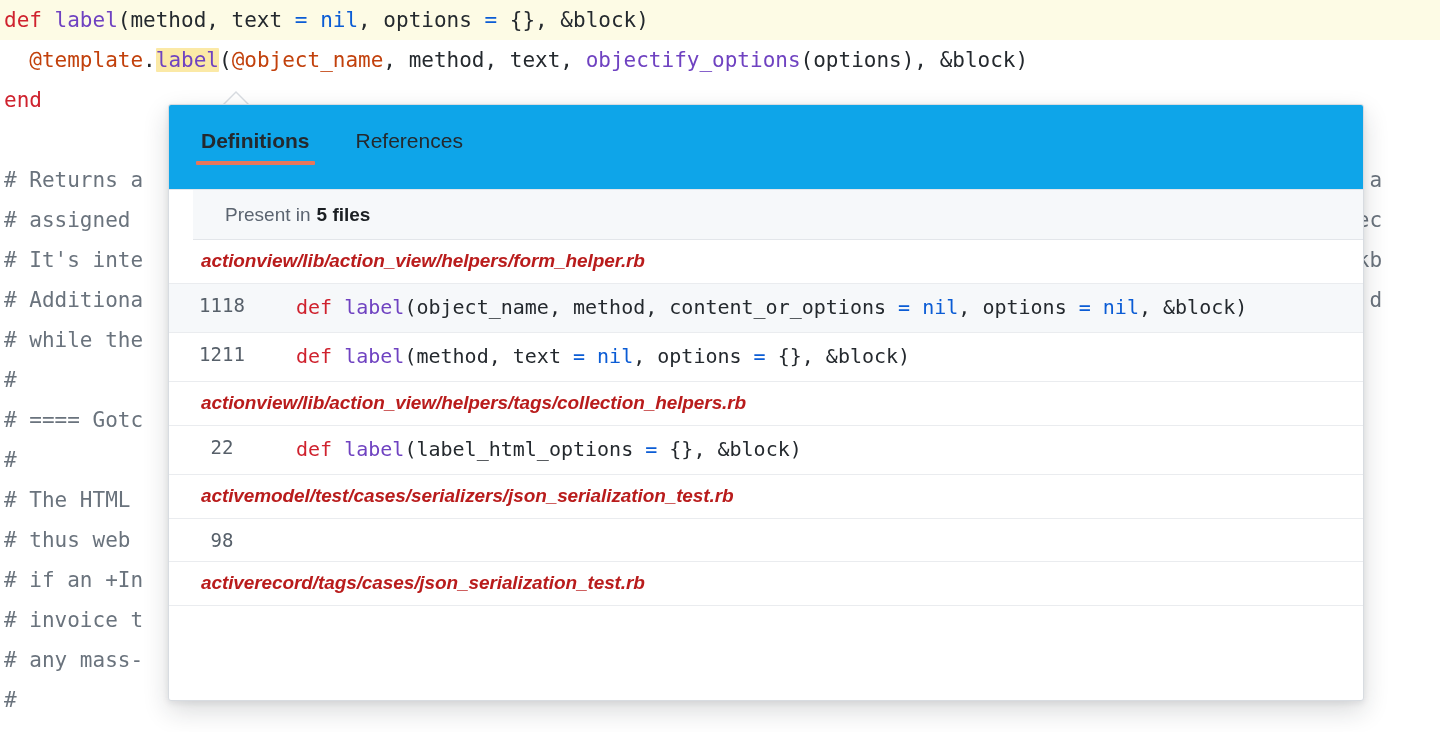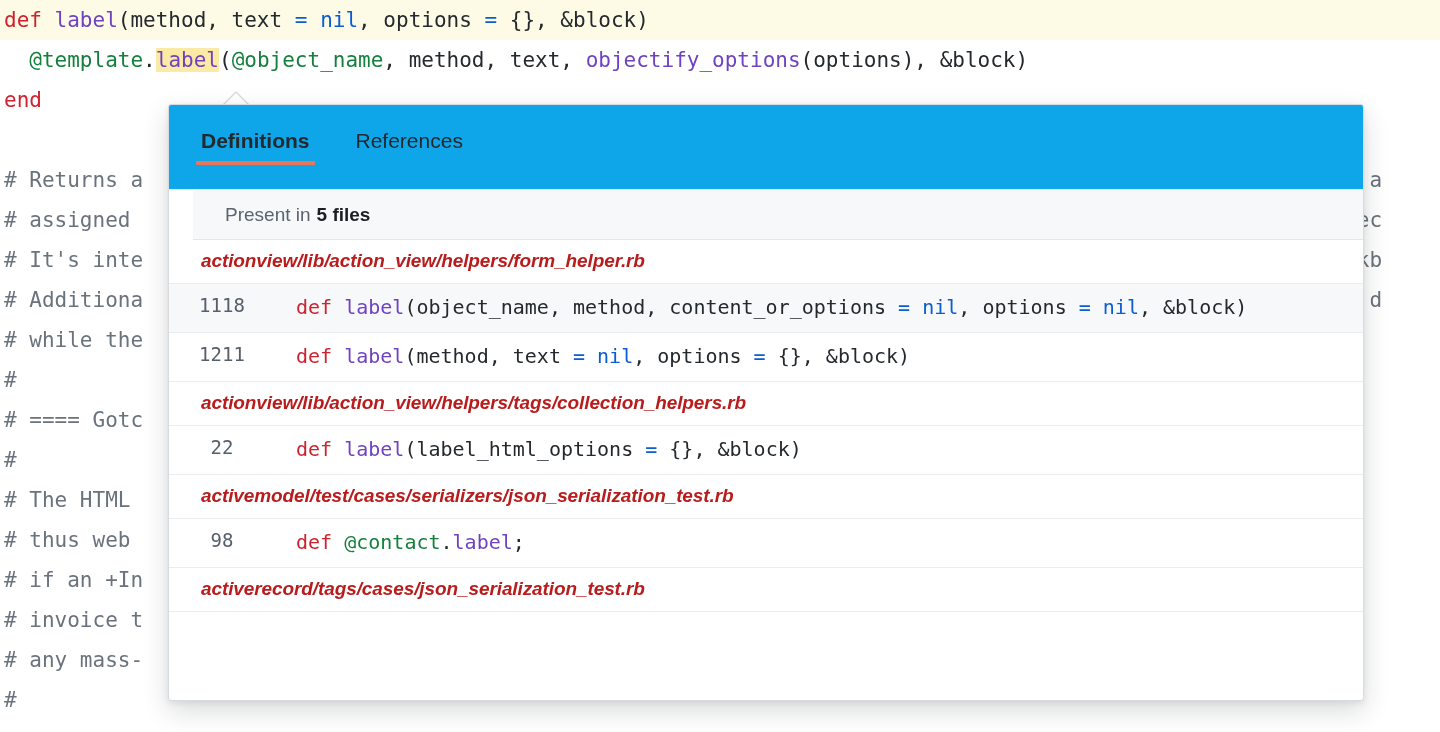--- a/index.html
+++ b/index.html
@@ -31,21 +31,21 @@
     position: relative;
     height: 40px;
     padding-left: 4px;
     box-sizing: border-box;
     overflow: hidden;
   }
   .code-line.hl { background: #fdfbe5; }
 
   .tok-kw      { color: #cf222e; text-align: center; }
   .tok-fn      { color: #6f42c1; }
-  .tok-var     { color: #15803d; }
+  .tok-var     { color: #c2410c; }
   .tok-op      { color: #0b5cd5; }
   .tok-plain   { color: #24292e; }
   .tok-comment { color: #6a737d; }
   .tok-mark    { background: #fbe9a6; color: #6f42c1; border-radius: 1px; }
 
   
   #popover {
     position: absolute;
     left: 168px;
     top: 104px;
@@ -201,18 +201,17 @@
         <div class="snippet"><span class="tok-kw">def </span><span class="tok-fn">label</span><span class="tok-plain">(method, text </span><span class="tok-op">=</span><span class="tok-plain"> </span><span class="tok-op">nil</span><span class="tok-plain">, options </span><span class="tok-op">=</span><span class="tok-plain"> {}, &amp;block)</span></div>
       </div>
       <div class="file-header">actionview/lib/action_view/helpers/tags/collection_helpers.rb</div>
       <div class="hit-row">
         <div class="lineno">22</div>
         <div class="snippet"><span class="tok-kw">def </span><span class="tok-fn">label</span><span class="tok-plain">(label_html_options </span><span class="tok-op">=</span><span class="tok-plain"> {}, &amp;block)</span></div>
       </div>
       <div class="file-header">activemodel/test/cases/serializers/json_serialization_test.rb</div>
       <div class="hit-row">
         <div class="lineno">98</div>
-        <div class="snippet"><span class="tok-kw">def </span><span class="tok-var">@contact</span><span class="tok-plain">.</span><span class="tok-fn">label</span><span class="tok-plain">;</span></div>
       </div>
       <div class="file-header">activerecord/tags/cases/json_serialization_test.rb</div>
     </div>
 
 </div>
 
 </body></html>

